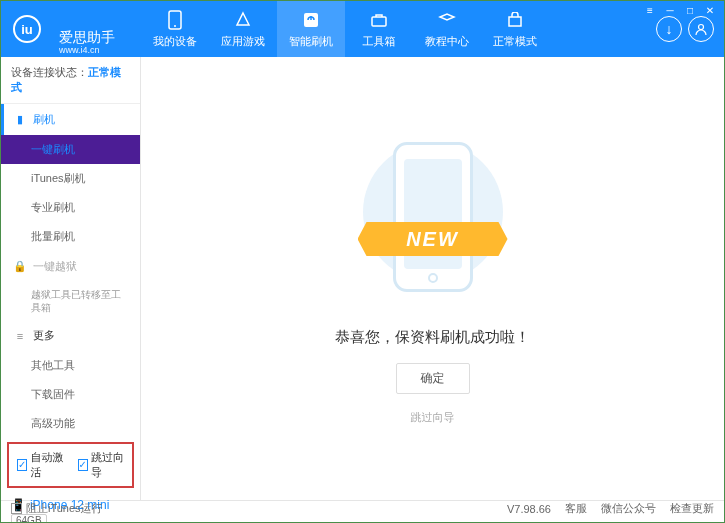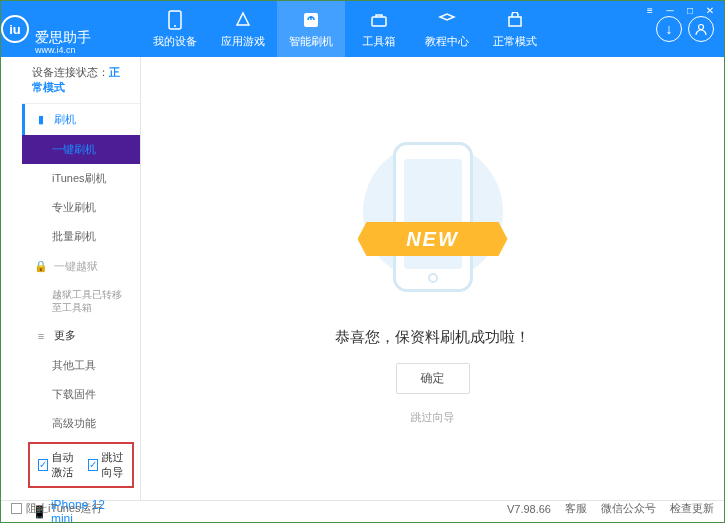--- a/index.html
+++ b/index.html
@@ -1,37 +1,37 @@
 <!DOCTYPE html>
 <html><head>
 <meta charset="utf-8">
 <style>
 * { margin: 0; padding: 0; box-sizing: border-box; font-family: "Microsoft YaHei", Arial, sans-serif; }
 body { background: #fff; width: 725px; height: 523px; overflow: hidden; border: 1px solid #4a8e4a; position: relative; }
 
 .header { background: #1a8cff; height: 56px; display: flex; align-items: center; color: #fff; }
-.logo-area { width: 140px; display: flex; align-items: center; gap: 6px; }
+.logo-area { width: 140px; display: flex; align-items: center; padding-left: 12px; gap: 18px; }
 .logo-circle { width: 28px; height: 28px; border: 2px solid #fff; border-radius: 50%; display: flex; align-items: center; justify-content: center; font-size: 13px; font-weight: bold; }
 .logo-text { display: flex; flex-direction: column; line-height: 1.1; }
 .logo-title { font-size: 14px; font-weight: normal; margin-top: 28px; }
 .logo-url { font-size: 9px; opacity: 0.9; }
 
 .nav-tabs { display: flex; flex: 1; height: 100%; }
 .nav-tab { width: 68px; display: flex; flex-direction: column; align-items: center; justify-content: center; gap: 4px; font-size: 11px; cursor: pointer; color: #fff; }
 .nav-tab.active { background: rgba(255,255,255,0.18); }
 .nav-tab-icon { width: 20px; height: 20px; display: flex; align-items: center; justify-content: center; }
 
 .header-right { display: flex; align-items: center; gap: 6px; padding-right: 10px; height: 100%; }
 .win-controls { position: absolute; top: 2px; right: 6px; display: flex; gap: 4px; font-size: 10px; color: #fff; }
 .win-btn { width: 16px; height: 14px; display: flex; align-items: center; justify-content: center; cursor: pointer; }
 .header-circle { width: 26px; height: 26px; border: 1.5px solid #fff; border-radius: 50%; display: flex; align-items: center; justify-content: center; cursor: pointer; font-size: 14px; }
 
 .body-area { display: flex; height: calc(100% - 56px - 22px); }
 
-.sidebar { width: 140px; border-right: 1px solid #e5e5e5; display: flex; flex-direction: column; font-size: 11px; padding-left: 21px; }
+.sidebar { width: 140px; border-right: 1px solid #e5e5e5; display: flex; flex-direction: column; font-size: 11px; }
 .conn-status { padding: 8px 10px; color: #555; border-bottom: 1px solid #eee; }
 .conn-status .mode { color: #1a8cff; font-weight: bold; }
 
 .side-group { }
 .side-header { display: flex; align-items: center; gap: 6px; padding: 8px 12px; color: #333; cursor: pointer; }
 .side-header.active { color: #1a8cff; border-left: 3px solid #1a8cff; padding-left: 9px; }
 .side-header .icon { width: 14px; display: flex; justify-content: center; color: #888; }
 .side-header.active .icon { color: #1a8cff; }
 .side-header.locked { color: #aaa; }
 .side-item { padding: 7px 12px 7px 30px; color: #666; cursor: pointer; }

